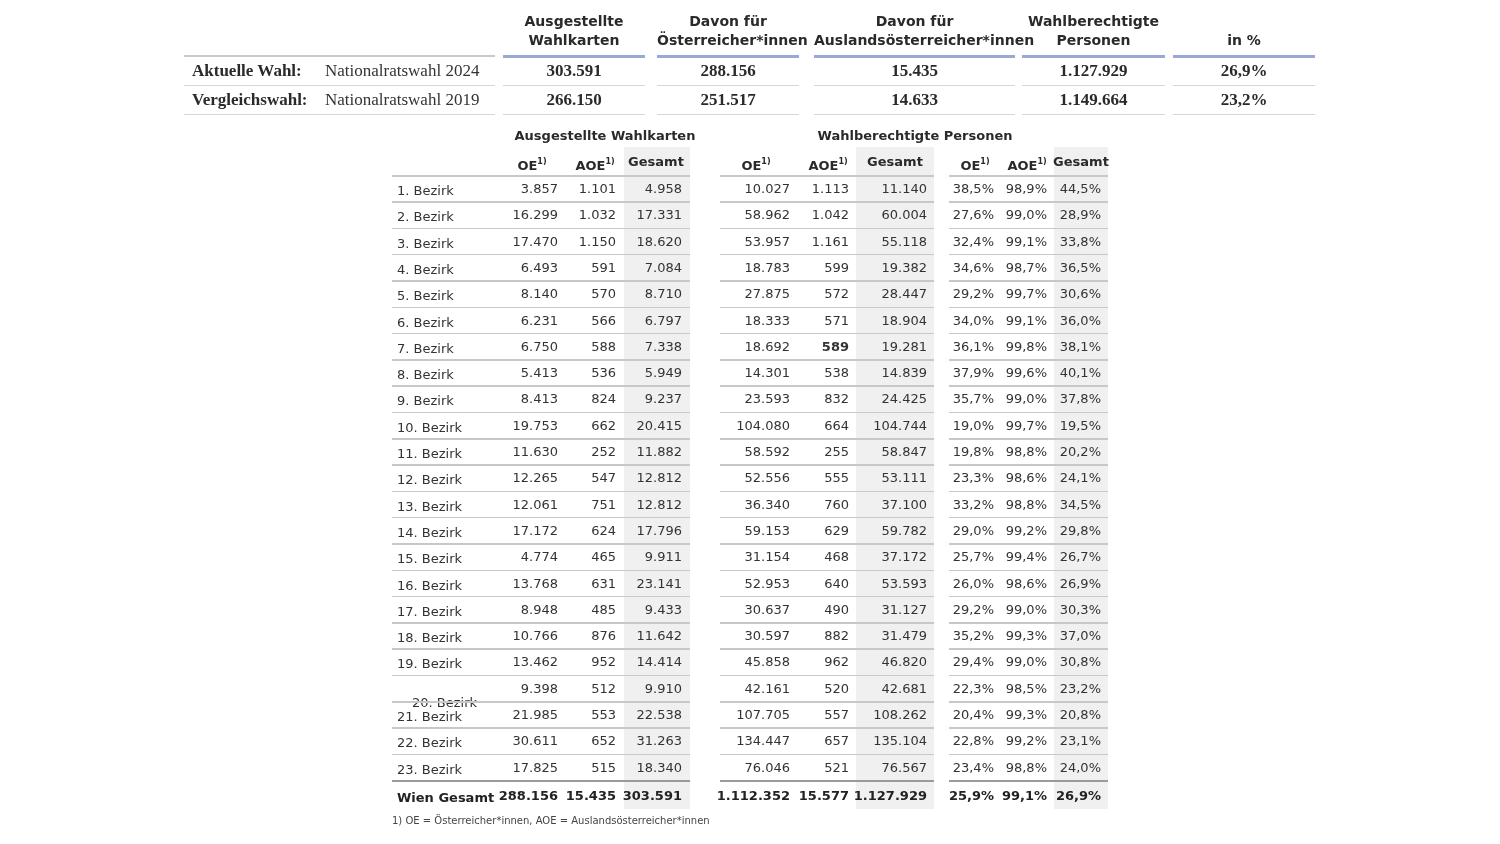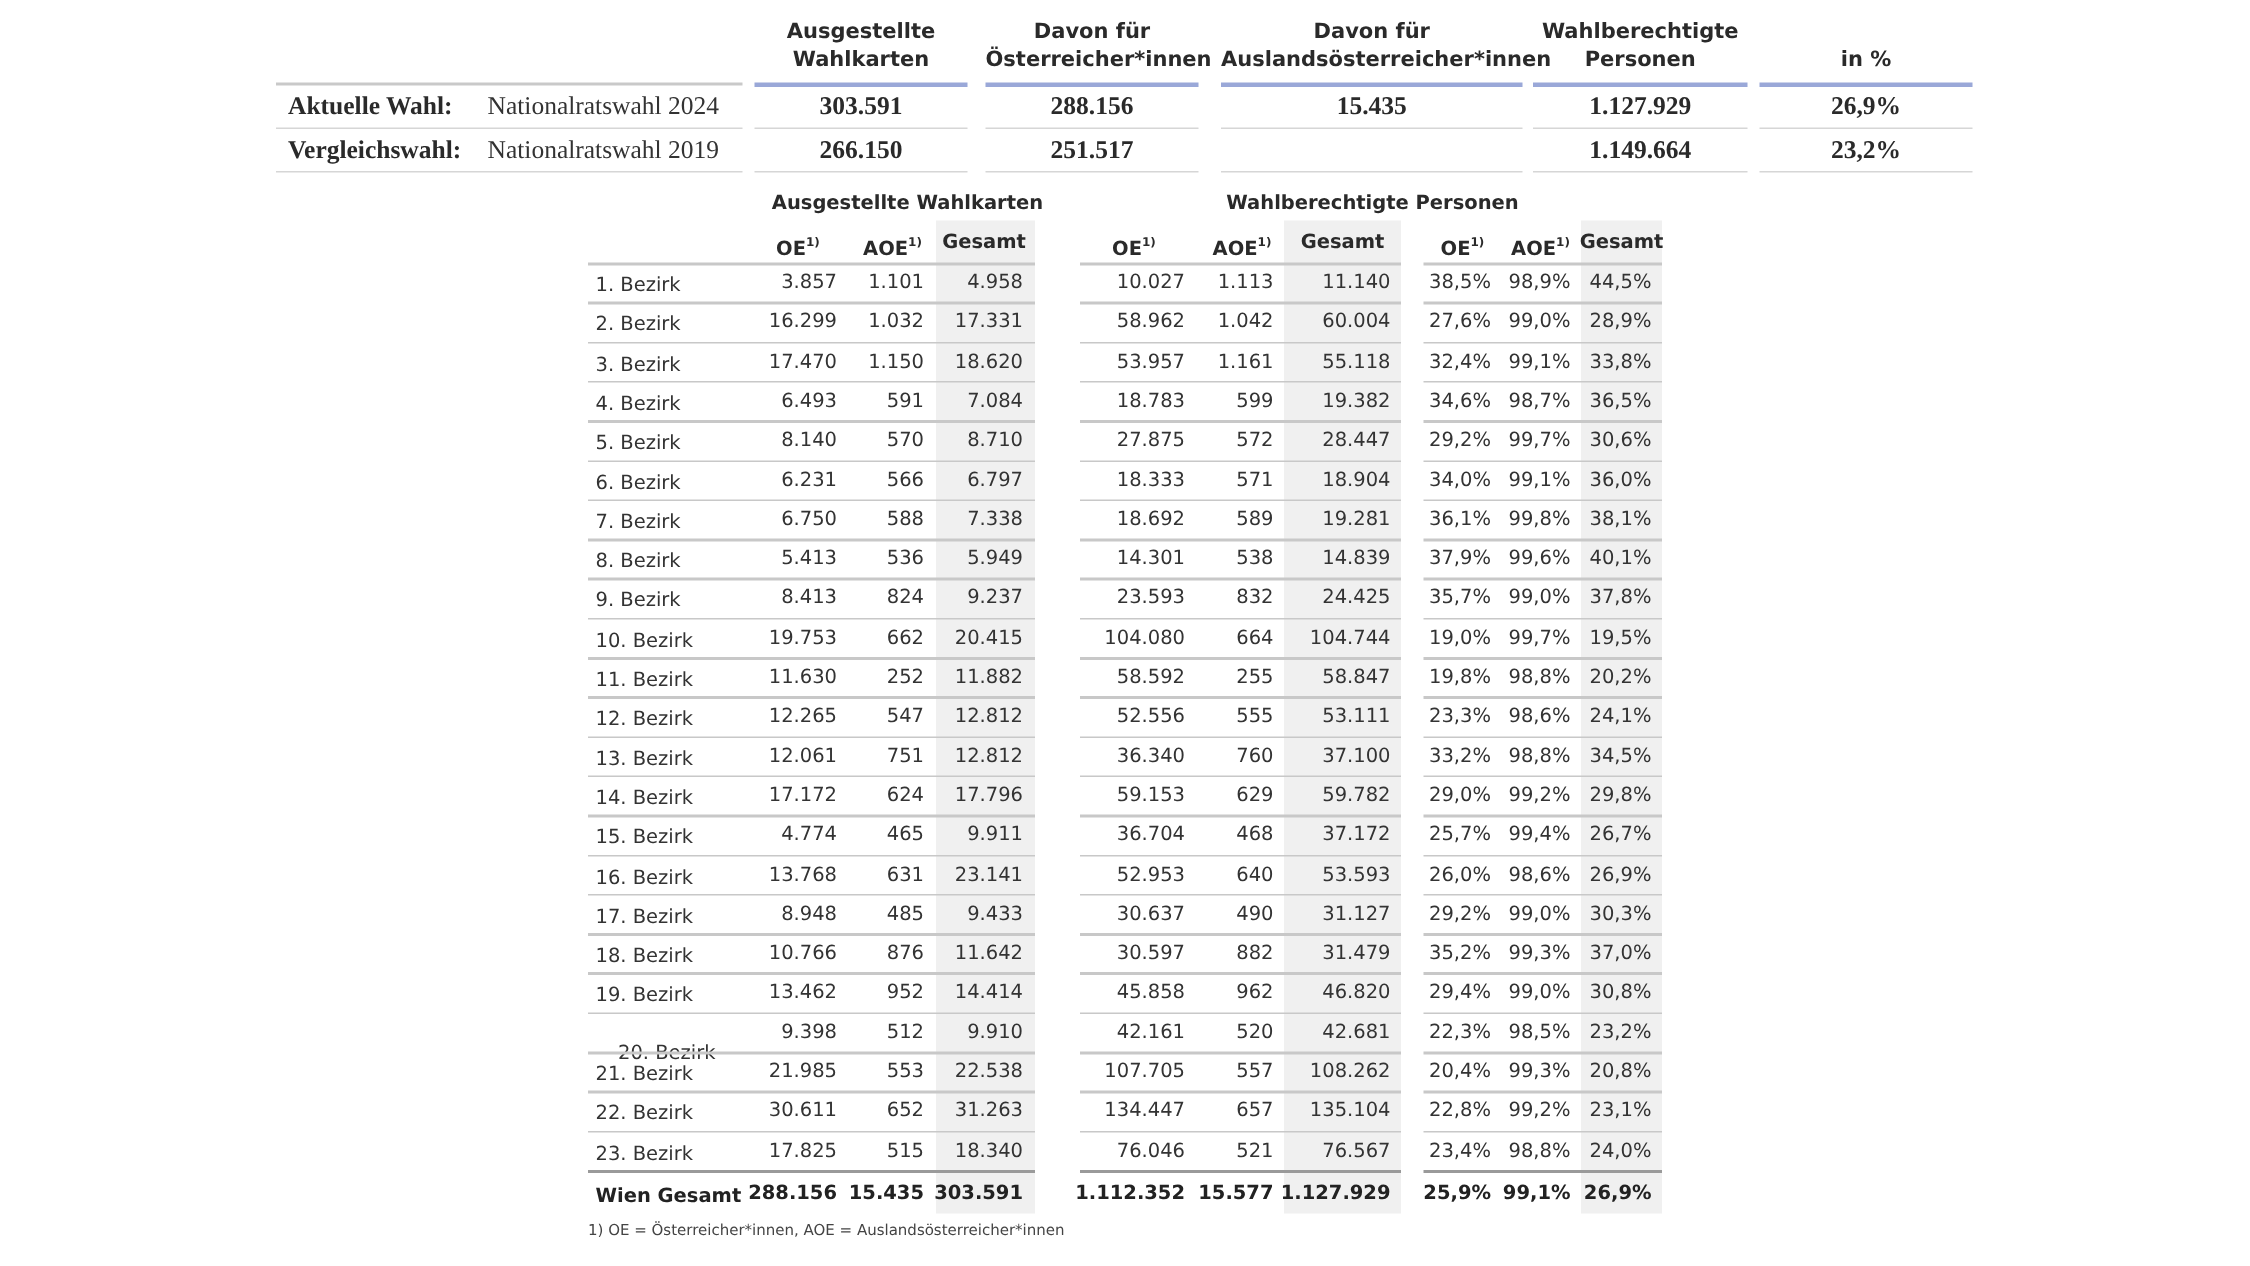--- a/index.html
+++ b/index.html
@@ -75,20 +75,21 @@
     <div class="s-rule" style="left: 319px; width: 142px; top: 85px;"></div>
     <div class="s-rule" style="left: 473px; width: 142px; top: 85px;"></div>
     <div class="s-rule" style="left: 630px; width: 201px; top: 85px;"></div>
     <div class="s-rule" style="left: 838px; width: 143px; top: 85px;"></div>
     <div class="s-rule" style="left: 989px; width: 142px; top: 85px;"></div>
     <div class="s-row" style="top: 86px; width: 1140px;">
       <span class="k">Vergleichswahl:</span>
       <span class="n">Nationalratswahl 2019</span>
       <span class="v" style="left: 319px; width: 142px;">266.150</span>
       <span class="v" style="left: 473px; width: 142px;">251.517</span>
+      <span class="v" style="left: 630px; width: 201px;">14.633</span>
       <span class="v" style="left: 838px; width: 143px;">1.149.664</span>
       <span class="v" style="left: 989px; width: 142px;">23,2%</span>
     </div>
     <div class="s-rule" style="left: 0px; width: 311px; top: 114px;"></div>
     <div class="s-rule" style="left: 319px; width: 142px; top: 114px;"></div>
     <div class="s-rule" style="left: 473px; width: 142px; top: 114px;"></div>
     <div class="s-rule" style="left: 630px; width: 201px; top: 114px;"></div>
     <div class="s-rule" style="left: 838px; width: 143px; top: 114px;"></div>
     <div class="s-rule" style="left: 989px; width: 142px; top: 114px;"></div>
   </div>
@@ -200,21 +201,21 @@
     </div>
     <div class="rule" style="left: 392px; width: 298px; top: 332.8px;"></div>
     <div class="rule" style="left: 720px; width: 214px; top: 332.8px;"></div>
     <div class="rule" style="left: 949px; width: 159px; top: 332.8px;"></div>
     <div class="row" style="top: 333.8px;">
       <div class="cell name" style="left: 397px; width: 110px;">7. Bezirk</div>
       <div class="cell" style="left: 478px; width: 80px;">6.750</div>
       <div class="cell" style="left: 536px; width: 80px;">588</div>
       <div class="cell" style="left: 602px; width: 80px;">7.338</div>
       <div class="cell" style="left: 710px; width: 80px;">18.692</div>
-      <div class="cell" style="left: 769px; width: 80px;">589</div>
+      <div class="cell" style="left: 769px; width: 80px; font-weight: bold;">589</div>
       <div class="cell" style="left: 847px; width: 80px;">19.281</div>
       <div class="cell" style="left: 914px; width: 80px;">36,1%</div>
       <div class="cell" style="left: 967px; width: 80px;">99,8%</div>
       <div class="cell" style="left: 1021px; width: 80px;">38,1%</div>
     </div>
     <div class="rule" style="left: 392px; width: 298px; top: 359.1px;"></div>
     <div class="rule" style="left: 720px; width: 214px; top: 359.1px;"></div>
     <div class="rule" style="left: 949px; width: 159px; top: 359.1px;"></div>
     <div class="row" style="top: 360.1px;">
       <div class="cell name" style="left: 397px; width: 110px;">8. Bezirk</div>
@@ -319,21 +320,21 @@
       <div class="cell" style="left: 1021px; width: 80px;">29,8%</div>
     </div>
     <div class="rule" style="left: 392px; width: 298px; top: 543.2px;"></div>
     <div class="rule" style="left: 720px; width: 214px; top: 543.2px;"></div>
     <div class="rule" style="left: 949px; width: 159px; top: 543.2px;"></div>
     <div class="row" style="top: 544.2px;">
       <div class="cell name" style="left: 397px; width: 110px;">15. Bezirk</div>
       <div class="cell" style="left: 478px; width: 80px;">4.774</div>
       <div class="cell" style="left: 536px; width: 80px;">465</div>
       <div class="cell" style="left: 602px; width: 80px;">9.911</div>
-      <div class="cell" style="left: 710px; width: 80px;">36.704</div>
+      <div class="cell" style="left: 710px; width: 80px;">31.154</div>
       <div class="cell" style="left: 769px; width: 80px;">468</div>
       <div class="cell" style="left: 847px; width: 80px;">37.172</div>
       <div class="cell" style="left: 914px; width: 80px;">25,7%</div>
       <div class="cell" style="left: 967px; width: 80px;">99,4%</div>
       <div class="cell" style="left: 1021px; width: 80px;">26,7%</div>
     </div>
     <div class="rule" style="left: 392px; width: 298px; top: 569.5px;"></div>
     <div class="rule" style="left: 720px; width: 214px; top: 569.5px;"></div>
     <div class="rule" style="left: 949px; width: 159px; top: 569.5px;"></div>
     <div class="row" style="top: 570.5px;">

